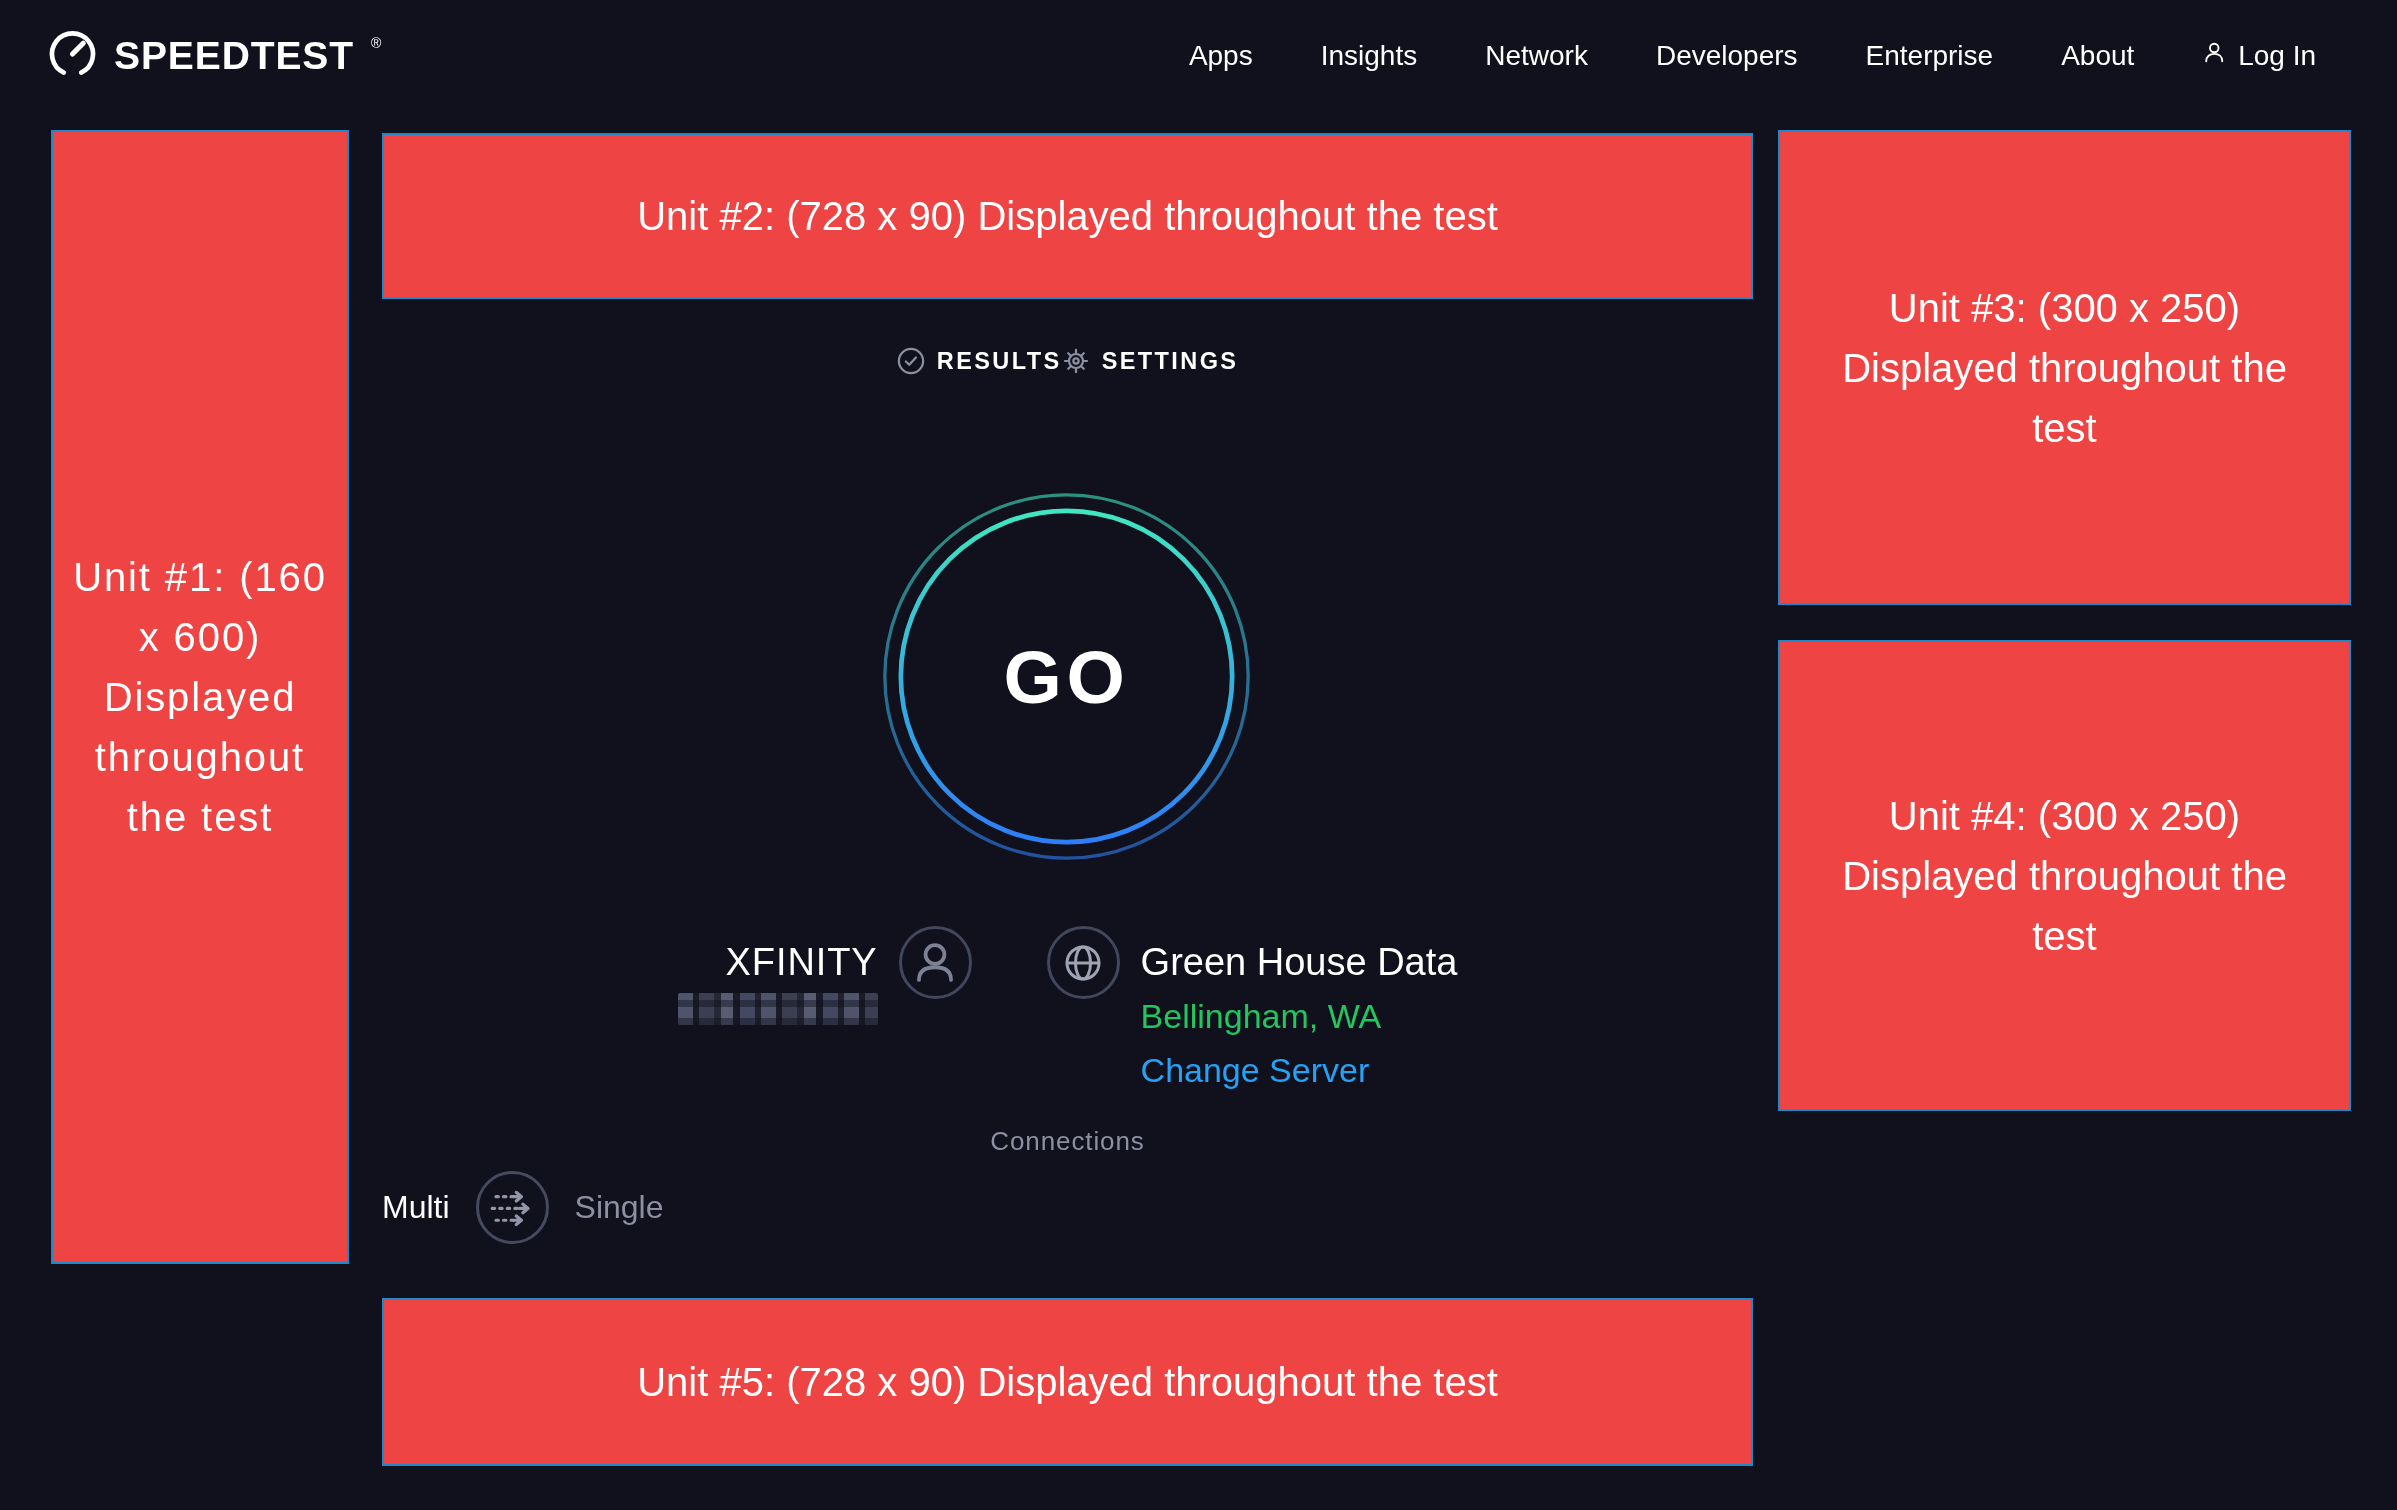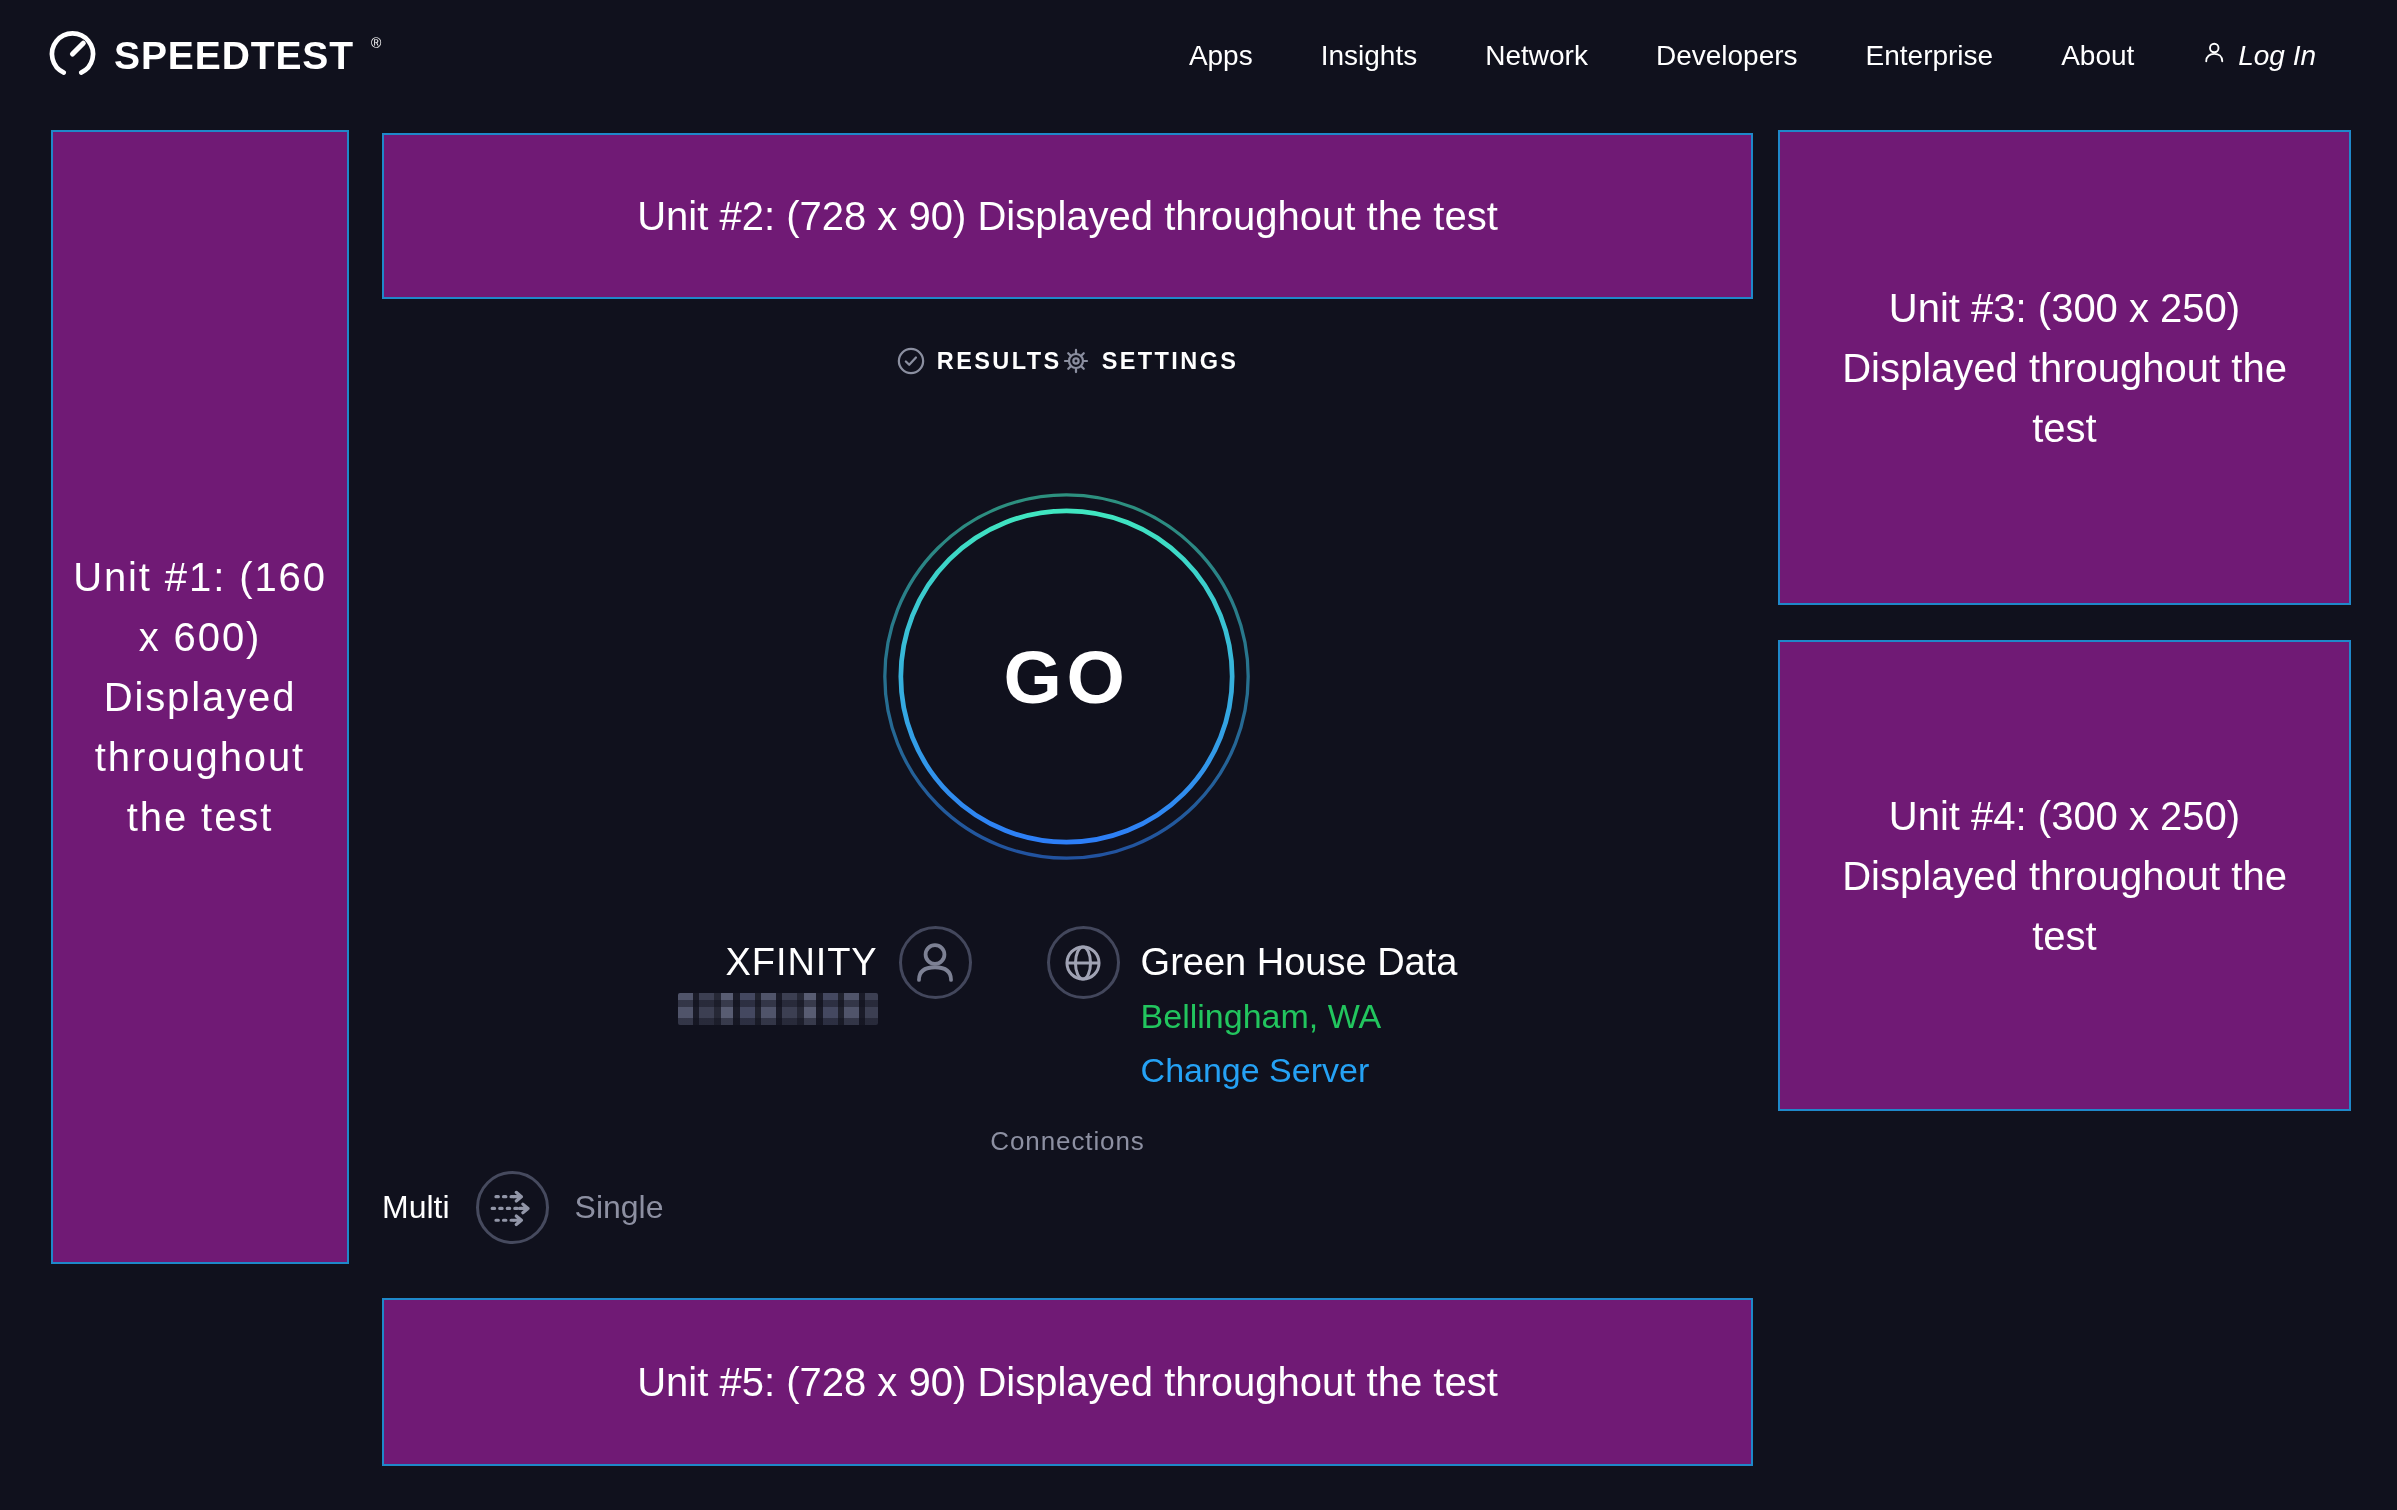--- a/index.html
+++ b/index.html
@@ -10,24 +10,24 @@
   }
 
   
   .header{position:absolute;top:0;left:0;width:2397px;height:111px;
     display:flex;align-items:center;padding:0 81px 0 46px;box-sizing:border-box;}
   .logo{display:flex;align-items:center;gap:15px;cursor:pointer;}
   .logo-text{font-size:39px;font-weight:700;letter-spacing:0.9px;}
   .tm{font-size:14px;position:relative;top:-13px;margin-left:1.9px;}
   .nav{margin-left:auto;display:flex;align-items:center;gap:68px;font-size:28px;}
   .nav-item{cursor:pointer;white-space:nowrap;}
-  .login{display:flex;align-items:center;gap:11.3px;cursor:pointer;font-style:italic;}
+  .login{display:flex;align-items:center;gap:11.3px;cursor:pointer;}
 
   
-  .ad{position:absolute;background:#701a75;border:2.8px solid #1f88c9;box-sizing:border-box;
+  .ad{position:absolute;background:#ef4444;border:2.8px solid #1f88c9;box-sizing:border-box;
     display:flex;align-items:center;justify-content:center;text-align:center;
     font-size:40px;line-height:1.5;color:#fff;cursor:pointer;}
   #ad1{left:51px;top:130px;width:298px;height:1134px;letter-spacing:1.9px;padding:0 7.5px;}
   #ad2{left:382px;top:133px;width:1371px;height:166px;}
   #ad3{left:1778px;top:130px;width:573px;height:475px;padding:0 55px;}
   #ad4{left:1778px;top:640px;width:573px;height:471px;padding:0 55px;}
   #ad5{left:382px;top:1298px;width:1371px;height:168px;}
 
   
   .center-col{position:absolute;left:382px;width:1371px;}

